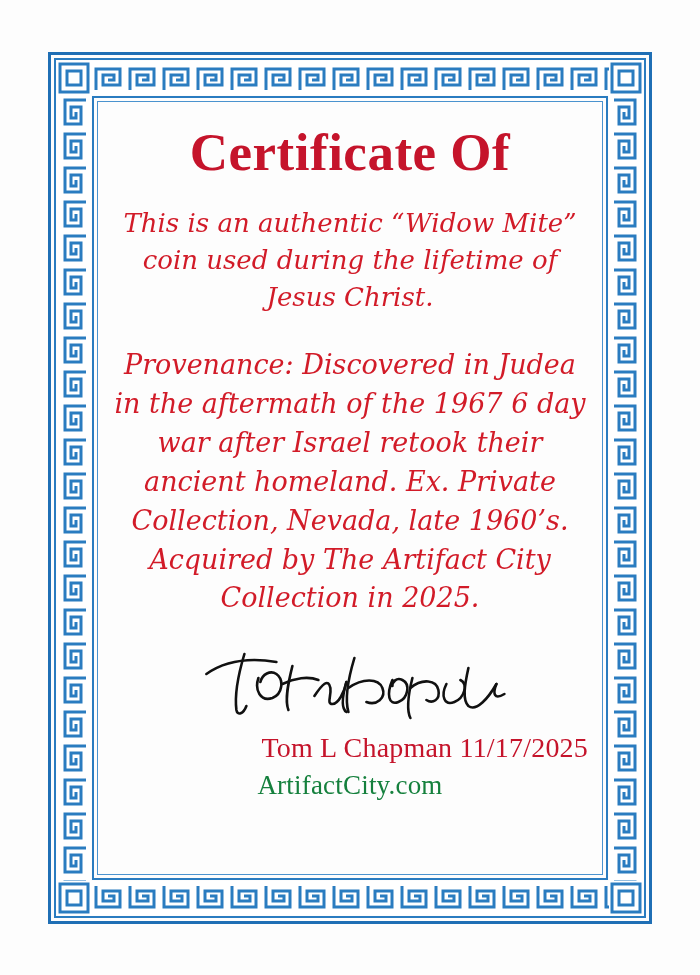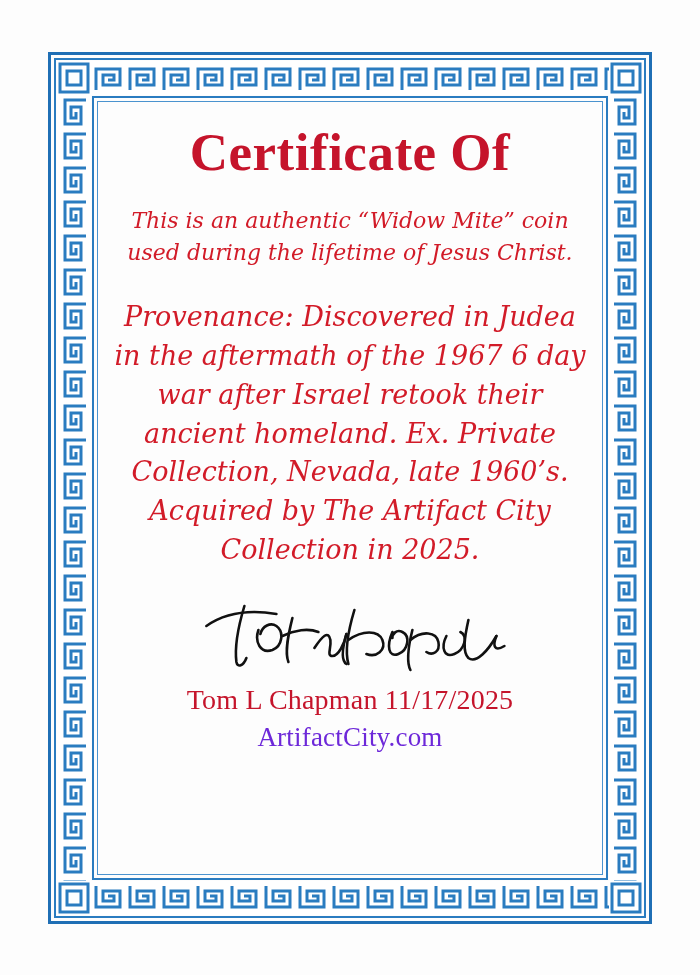--- a/index.html
+++ b/index.html
@@ -100,21 +100,21 @@
     line-height: 1.16;
     letter-spacing: 0.5px;
     color: #c5142b;
     margin: 0 0 6px 0;
   }
   .title .line2 { display: block; }
 
   .body-block {
     font-family: "DejaVu Serif", serif;
     font-style: italic;
-    font-size: 22px;
+    font-size: 26px;
     line-height: 1.42;
     color: #d21b28;
     margin: 22px 0 0 0;
   }
   .body-block.provenance {
     margin-top: 30px;
     font-size: 27px;
     line-height: 1.44;
   }
 
@@ -133,26 +133,26 @@
   .signer {
     font-family: "Liberation Serif", serif;
     font-size: 28px;
     color: #c5142b;
     margin-top: 2px;
     letter-spacing: 0.2px;
   }
   .website {
     font-family: "Liberation Serif", serif;
     font-size: 27px;
-    color: #6d28d9;
+    color: #15803d;
     margin-top: 6px;
     letter-spacing: 0.2px;
   }
 
-  .nowrap { white-space: nowrap; }
+  .nowrap { white-space: nowrap; text-align: right; }
 </style>
 </head>
 <body>
 
 <div id="certificate">
 
   <div class="frame">
     <div class="frame-outer-line"></div>
     <div class="frame-outer-line2"></div>
 

